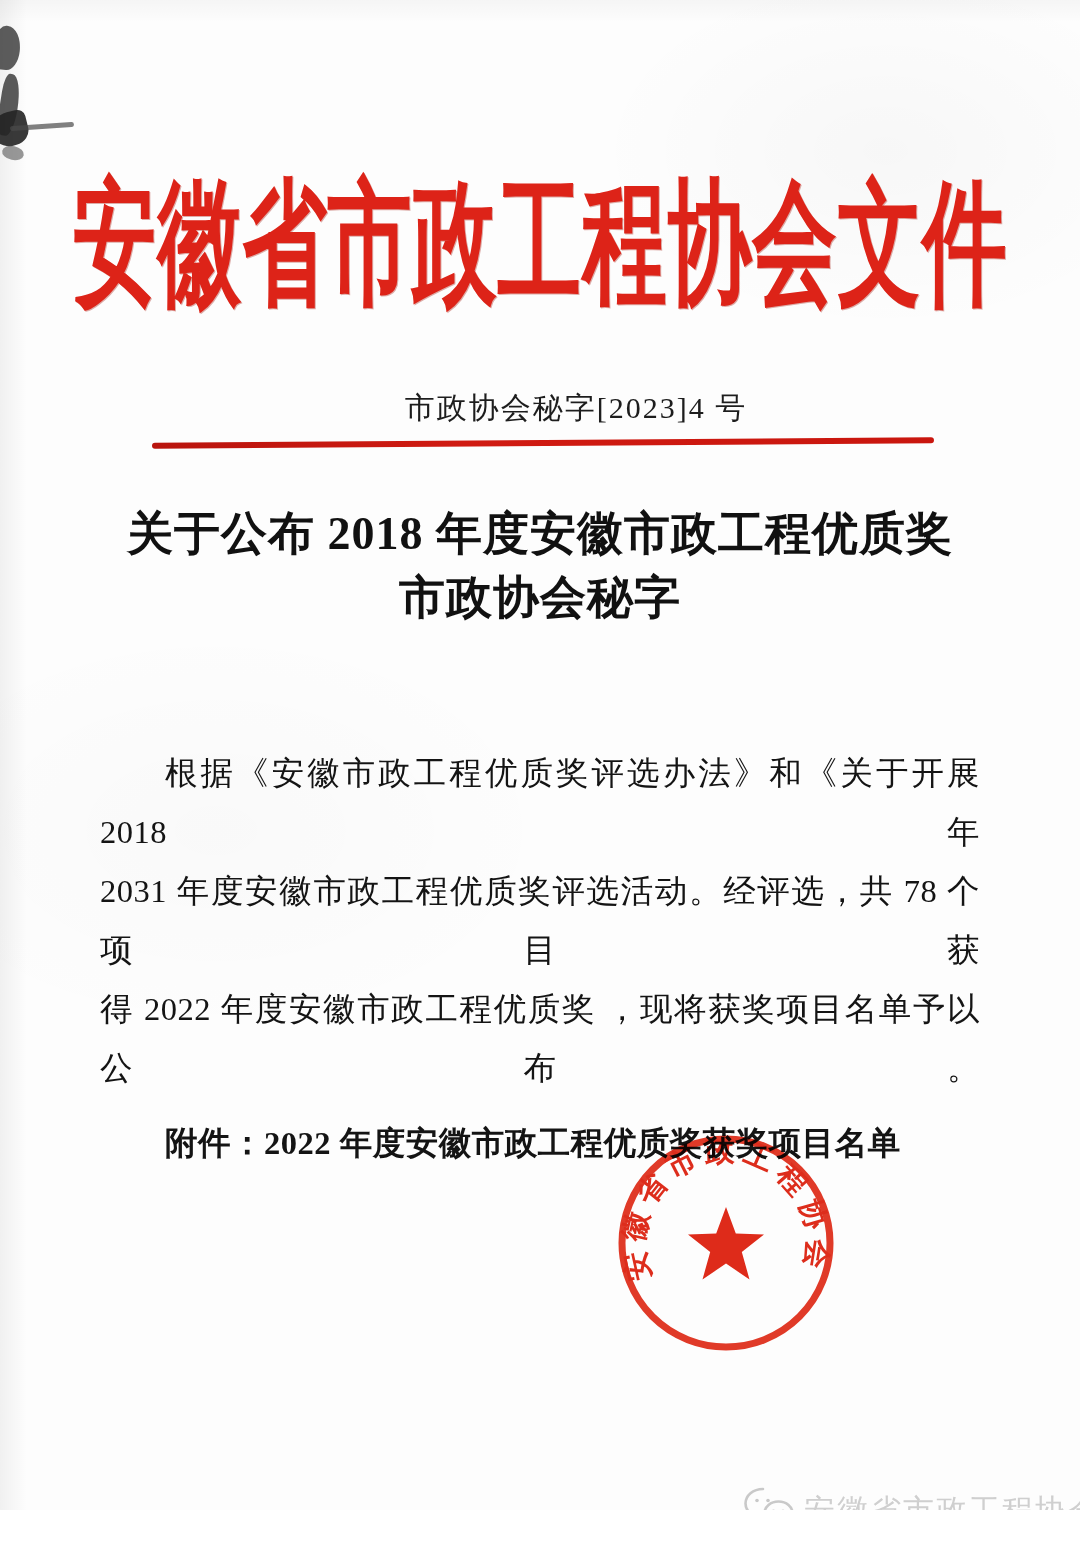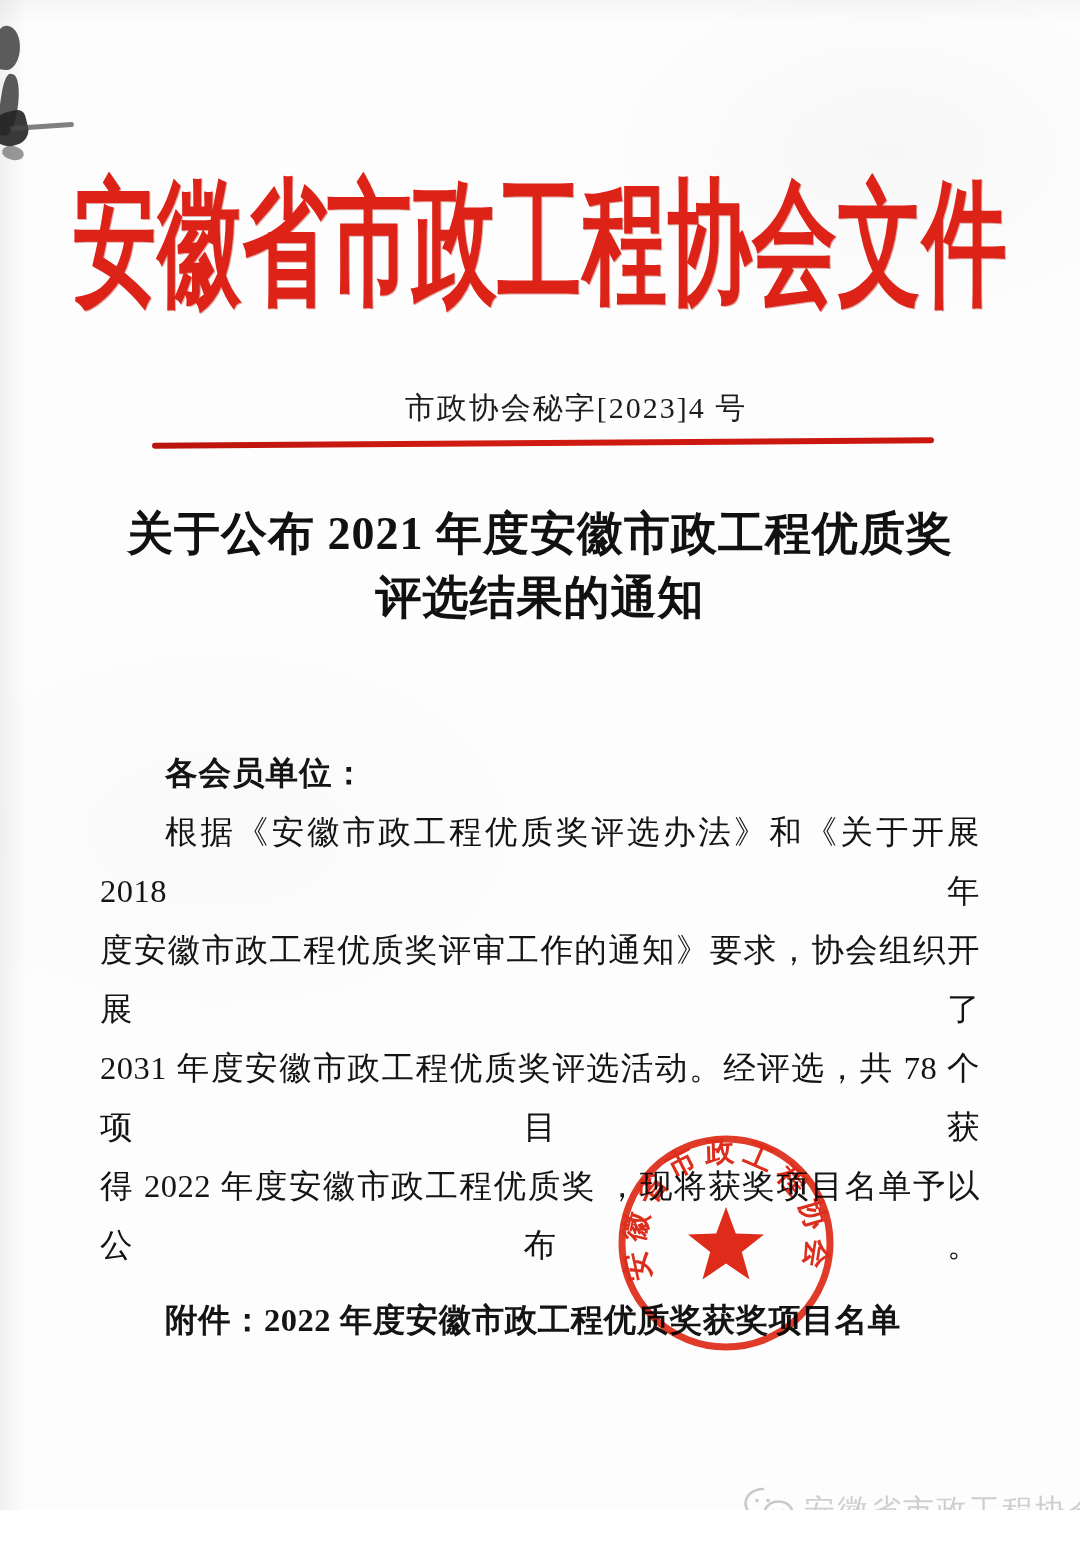--- a/index.html
+++ b/index.html
@@ -105,28 +105,26 @@
   <div class="smudge sm4"></div>
   <div class="smudge sm5"></div>
 
   <div class="org-header">安徽省市政工程协会文件</div>
 
   <div class="doc-number">市政协会秘字[2023]4 号</div>
 
   <div class="red-rule"></div>
 
   <div class="notice-title">
-    <div>关于公布 2021 年度安徽市政工程优质奖</div>
-    <div>评选结果的通知</div>
+    <div>关于公布 2018 年度安徽市政工程优质奖</div>
+    <div>市政协会秘字</div>
   </div>
 
   <div class="body-block">
-    <div class="salutation">各会员单位：</div>
     <div class="para-line first">根据《安徽市政工程优质奖评选办法》和《关于开展 2018 年</div>
-    <div class="para-line">度安徽市政工程优质奖评审工作的通知》要求，协会组织开展了</div>
     <div class="para-line">2031 年度安徽市政工程优质奖评选活动。经评选，共 78 个项目获</div>
     <div class="para-line">得 2022 年度安徽市政工程优质奖 ，现将获奖项目名单予以公布。</div>
     <div class="attachment-line">附件：2022 年度安徽市政工程优质奖获奖项目名单</div>
   </div>
 
   <svg class="seal" viewBox="0 0 224 224" aria-hidden="true">
     <circle cx="112" cy="112" r="104" fill="none" stroke="#e23a28" stroke-width="7"></circle>
     <polygon fill="#e02b1a" points="112,76 121.8,102.6 150,103.6 127.8,121.1 135.5,148.4 112,132.6 88.5,148.4 96.2,121.1 74,103.6 102.2,102.6"></polygon>
     <path id="sealArc" d="M 37.7 146.7 A 82 82 0 1 1 186.3 146.7" fill="none"></path>
     <text>

